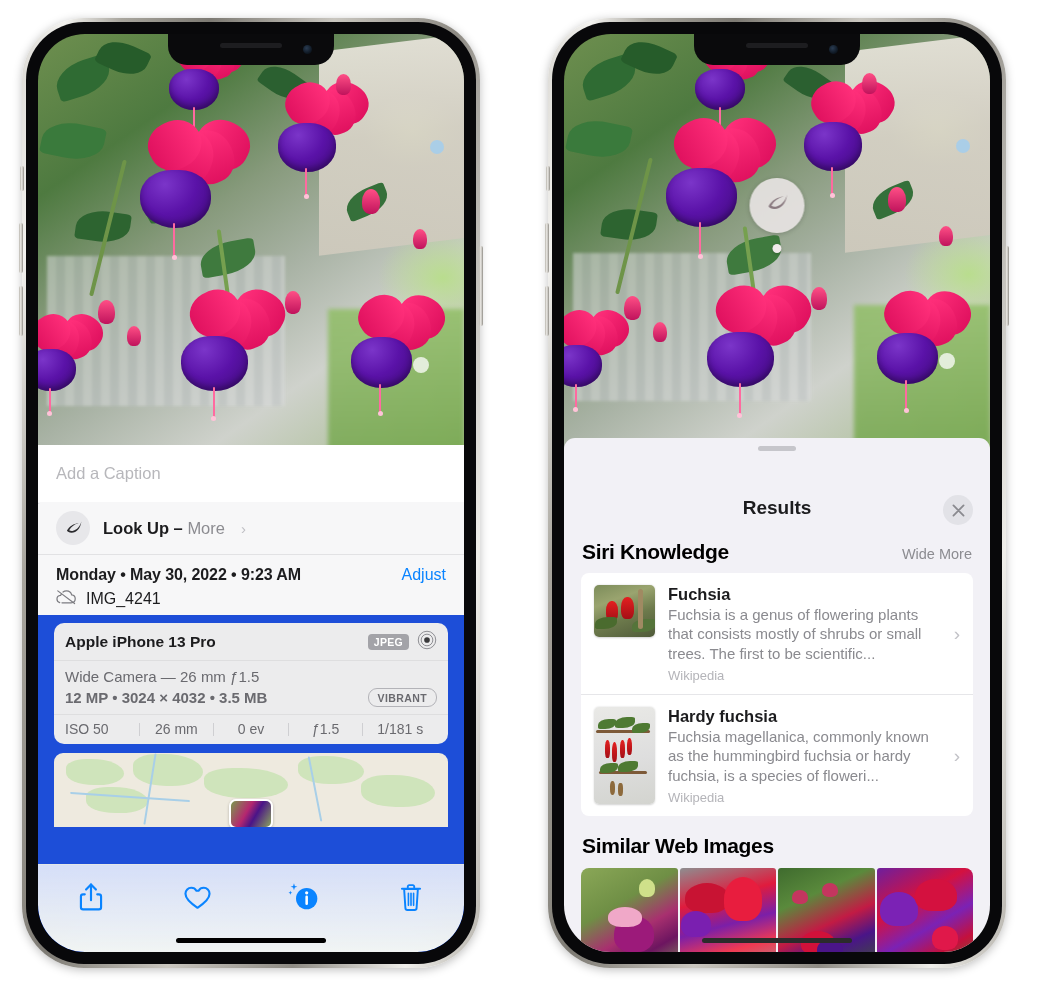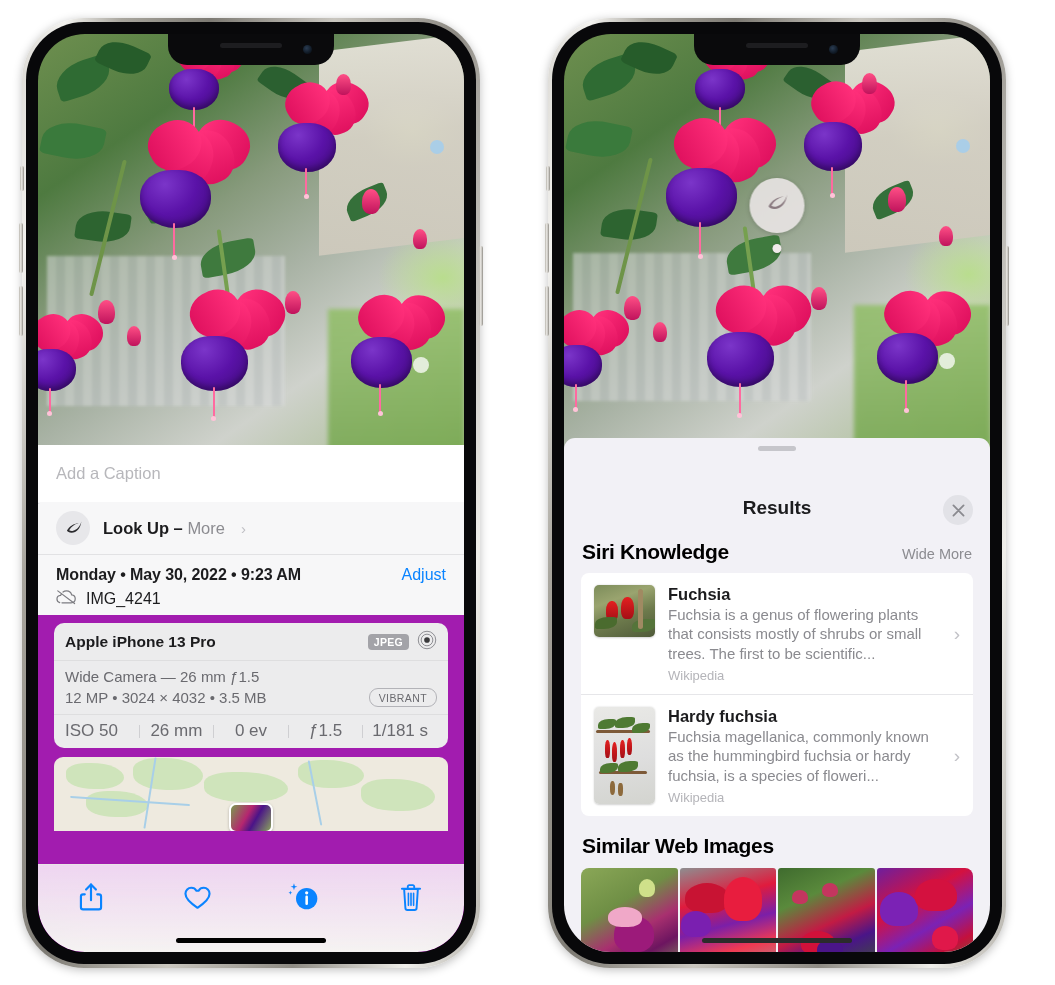--- a/index.html
+++ b/index.html
@@ -110,21 +110,21 @@
     width:5px; height:5px; border-radius:50%; background:#ffc3d8;
   }
   .bud{
     position:absolute; border-radius:50% 50% 40% 40%;
     background:linear-gradient(180deg,#ff4f86,#c0135c);
   }
 
   
   .info-sheet{
     position:absolute; left:0; bottom:0; width:100%;
-    background:#a21caf; z-index:20;
+    background:#1d4ed8; z-index:20;
   }
   .caption-row{
     height:57px; display:flex; align-items:center;
     padding:0 18px; background:#fff;
   }
   .caption-placeholder{ font-size:16.5px; color:#b7b7bb; }
 
   .lookup-row{
     display:flex; align-items:center; gap:13px;
     padding:9px 18px 9px 18px;
@@ -160,30 +160,30 @@
     padding:7px 11px 6px; border-bottom:.5px solid #dededf;
   }
   .cam-name{ font-size:15.5px; font-weight:700; color:#1c1c1e; }
   .cam-head-right{ display:flex; align-items:center; gap:8px; }
   .jpeg-chip{
     background:#a3a3a8; color:#fff; font-size:10.5px; font-weight:700;
     letter-spacing:.3px; padding:2px 6px 2.5px; border-radius:4px;
   }
   .cam-body{ padding:7px 11px 7px; }
   .cam-line{ font-size:15px; color:#6a6a6f; }
-  .cam-line2{ display:flex; align-items:center; justify-content:space-between; margin-top:3px; }
+  .cam-line2{ display:flex; align-items:center; justify-content:space-between; margin-top:3px;font-weight:bold; }
   .vibrant-chip{
     border:1px solid #b3b3b8; color:#6a6a6f; font-size:10.5px;
     letter-spacing:.4px; padding:2.5px 9px; border-radius:9px;
   }
   .exif-row{
     display:flex; align-items:center; justify-content:space-between;
     border-top:.5px solid #dededf; padding:6px 11px 7px;
   }
-  .exif-row .cell{ font-size:17px; color:#6a6a6f; flex:1; text-align:center; }
+  .exif-row .cell{ font-size:14px; color:#6a6a6f; flex:1; text-align:center; }
   .exif-row .cell:first-child{ text-align:left; }
   .exif-row .cell:last-child{ text-align:center; }
   .exif-div{ width:1px; height:13px; background:#cfcfd2; }
 
   .map-strip{
     position:relative; margin:9px 16px 0; height:74px;
     border-radius:9px 9px 0 0; overflow:hidden;
     background:#eeeadf;
   }
   .map-strip .green{ position:absolute; background:#cfe4bb; border-radius:38% 62% 48% 52%; }

